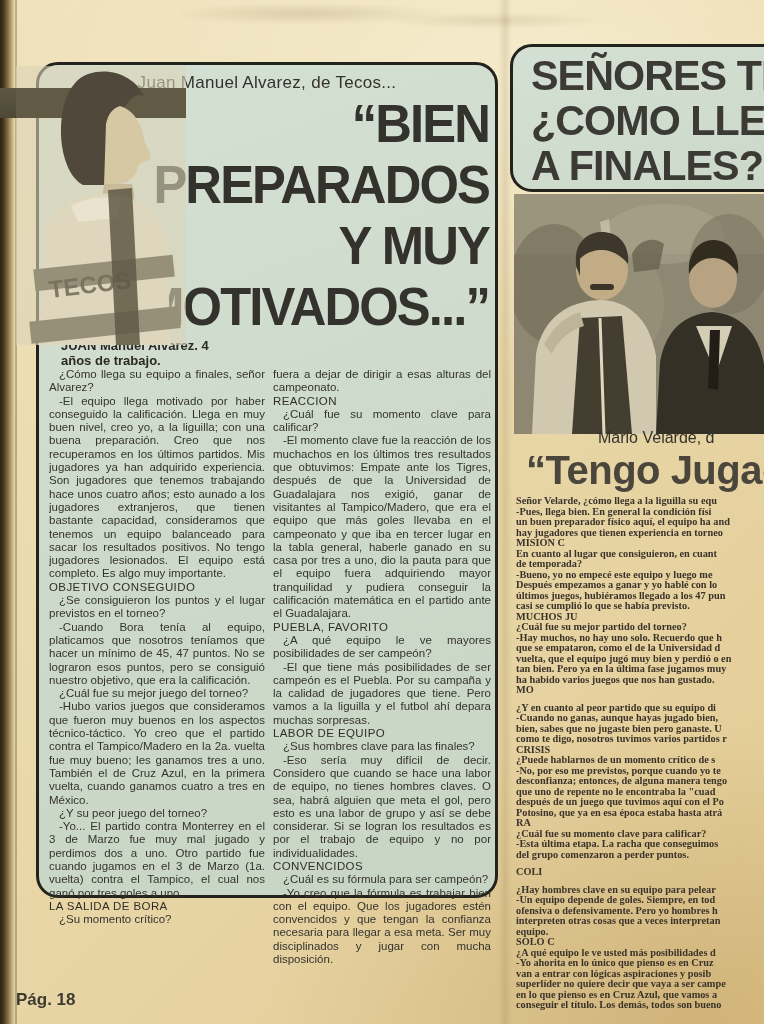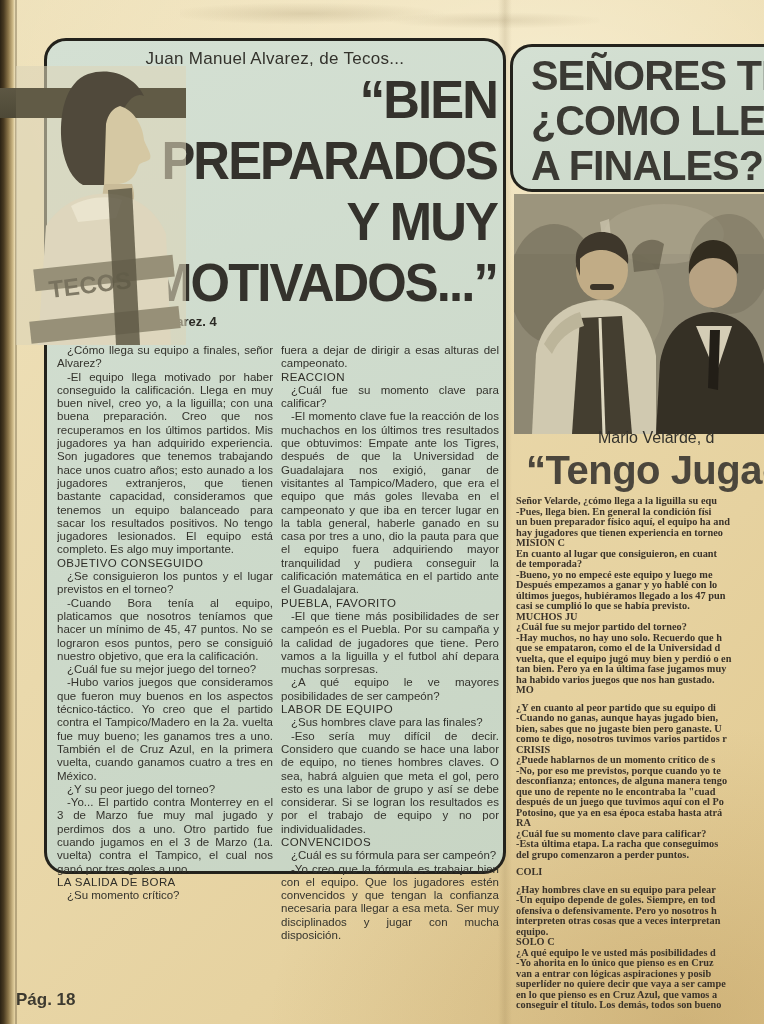--- a/index.html
+++ b/index.html
@@ -15,22 +15,22 @@
   .binding-edge{position:absolute;left:0;top:0;width:15px;height:1024px;
     background:linear-gradient(90deg,#2a2113 0%,#4a3b22 25%,#8a7448 55%,#cdb987 85%,rgba(205,185,135,0) 100%);}
   .crease-line{position:absolute;left:15px;top:0;width:2px;height:1024px;background:rgba(90,75,45,.35);}
   .top-smudge{position:absolute;left:180px;top:0;width:420px;height:34px;
     background:radial-gradient(ellipse 200px 16px at 30% 40%, rgba(120,100,60,.18), rgba(0,0,0,0) 70%),
                radial-gradient(ellipse 160px 12px at 75% 60%, rgba(120,100,60,.15), rgba(0,0,0,0) 70%);}
   .gutter-shade{position:absolute;left:498px;top:0;width:14px;height:1024px;background:linear-gradient(90deg,rgba(0,0,0,0),rgba(110,90,50,.14),rgba(0,0,0,0));}
 
   
   .panel{box-sizing:border-box;position:absolute;border:3px solid #23221c;border-radius:22px;background:#cfdbce;}
-  .panel-left{left:36px;top:38px;width:462px;height:836px;
-    background:linear-gradient(160deg,#d4e0d3 0%,#cddacb 55%,#c8d5c4 100%);margin-left:8px;}
+  .panel-left{left:36px;top:62px;width:462px;height:836px;
+    background:linear-gradient(160deg,#d4e0d3 0%,#cddacb 55%,#c8d5c4 100%);}
   .kicker{position:absolute;left:0;top:8px;width:100%;text-align:center;
     font-size:17px;color:#33322c;letter-spacing:.3px;}
   .headline-left{position:absolute;right:6px;top:28px;text-align:right;
     font-weight:bold;color:#34322c;transform:scaleX(.94);transform-origin:right top;}
   .hl-line{font-size:54px;line-height:61px;letter-spacing:-2px;white-space:nowrap;}
   .photo-caption{position:absolute;left:22px;top:273px;width:210px;
     font-weight:bold;font-size:13px;line-height:15px;color:#2b2a25;}
   .col{position:absolute;top:303px;height:628px;overflow:hidden;
     font-size:11.5px;line-height:13.3px;color:#34332d;text-align:justify;}
   .col1{left:10px;width:216px;}
@@ -97,22 +97,22 @@
         <div class="para">-Yo... El partido contra Monterrey en el 3 de Marzo fue muy mal jugado y perdimos dos a uno. Otro partido fue cuando jugamos en el 3 de Marzo (1a. vuelta) contra el Tampico, el cual nos ganó por tres goles a uno.</div>
         <div class="subhead">LA SALIDA DE BORA</div>
         <div class="para">¿Su momento crítico?</div>
       </div>
     <div class="col col2" id="col2">
         <div class="para-noindent">fuera a dejar de dirigir a esas alturas del campeonato.</div>
         <div class="subhead">REACCION</div>
         <div class="para">¿Cuál fue su momento clave para calificar?</div>
         <div class="para">-El momento clave fue la reacción de los muchachos en los últimos tres resultados que obtuvimos: Empate ante los Tigres, después de que la Universidad de Guadalajara nos exigió, ganar de visitantes al Tampico/Madero, que era el equipo que más goles llevaba en el campeonato y que iba en tercer lugar en la tabla general, haberle ganado en su casa por tres a uno, dio la pauta para que el equipo fuera adquiriendo mayor tranquilidad y pudiera conseguir la calificación matemática en el partido ante el Guadalajara.</div>
         <div class="subhead">PUEBLA, FAVORITO</div>
+        <div class="para">¿A qué equipo le ve mayores posibilidades de ser campeón?</div>
         <div class="para">-El que tiene más posibilidades de ser campeón es el Puebla. Por su campaña y la calidad de jugadores que tiene. Pero vamos a la liguilla y el futbol ahí depara muchas sorpresas.</div>
-        <div class="para">¿A qué equipo le ve mayores posibilidades de ser campeón?</div>
         <div class="subhead">LABOR DE EQUIPO</div>
         <div class="para">¿Sus hombres clave para las finales?</div>
         <div class="para">-Eso sería muy difícil de decir. Considero que cuando se hace una labor de equipo, no tienes hombres claves. O sea, habrá alguien que meta el gol, pero esto es una labor de grupo y así se debe considerar. Si se logran los resultados es por el trabajo de equipo y no por individualidades.</div>
         <div class="subhead">CONVENCIDOS</div>
         <div class="para">¿Cuál es su fórmula para ser campeón?</div>
         <div class="para">-Yo creo que la fórmula es trabajar bien con el equipo. Que los jugadores estén convencidos y que tengan la confianza necesaria para llegar a esa meta. Ser muy disciplinados y jugar con mucha disposición.</div>
       </div>
   </div>
 
   <svg class="photo-alvarez" viewBox="0 0 170 279">
@@ -199,21 +199,21 @@
       <div class="rb">que uno de repente no le encontraba la "cuad</div>
       <div class="rb">después de un juego que tuvimos aquí con el Po</div>
       <div class="rb">Potosino, que ya en esa época estaba hasta atrá</div>
       <div class="rb rb-head">RA</div>
       <div class="rb">¿Cuál fue su momento clave para calificar?</div>
       <div class="rb">-Esta última etapa. La racha que conseguimos</div>
       <div class="rb">del grupo comenzaron a perder puntos.</div>
       <div class="rb rb-head rb-gap">COLI</div>
       <div class="rb rb-gap">¿Hay hombres clave en su equipo para pelear</div>
       <div class="rb">-Un equipo depende de goles. Siempre, en tod</div>
-      <div class="rb">ofensiva o defensivamente. Pero yo nosotros h</div>
+      <div class="rb">ofensiva o defensivamente. Pero yo hombres h</div>
       <div class="rb">interpreten otras cosas que a veces interpretan</div>
       <div class="rb">equipo.</div>
       <div class="rb rb-head">SOLO C</div>
       <div class="rb">¿A qué equipo le ve usted más posibilidades d</div>
       <div class="rb">-Yo ahorita en lo único que pienso es en Cruz</div>
       <div class="rb">van a entrar con lógicas aspiraciones y posib</div>
       <div class="rb">superlíder no quiere decir que vaya a ser campe</div>
       <div class="rb">en lo que pienso es en Cruz Azul, que vamos a</div>
       <div class="rb">conseguir el título. Los demás, todos son bueno</div>
     </div>

